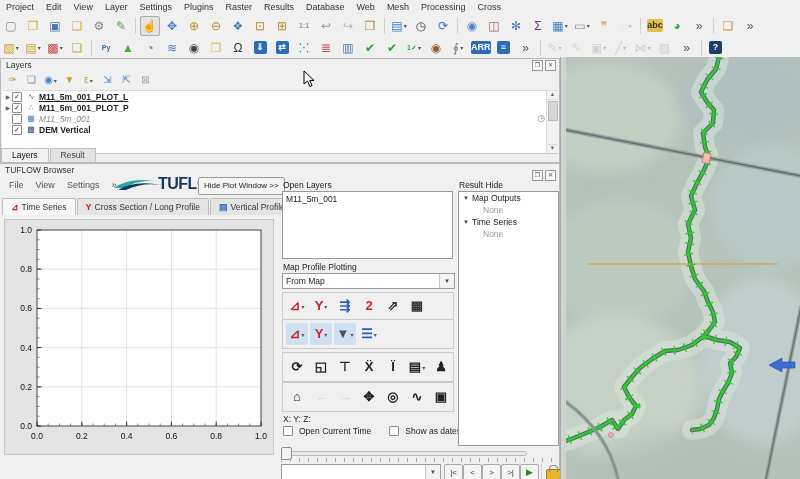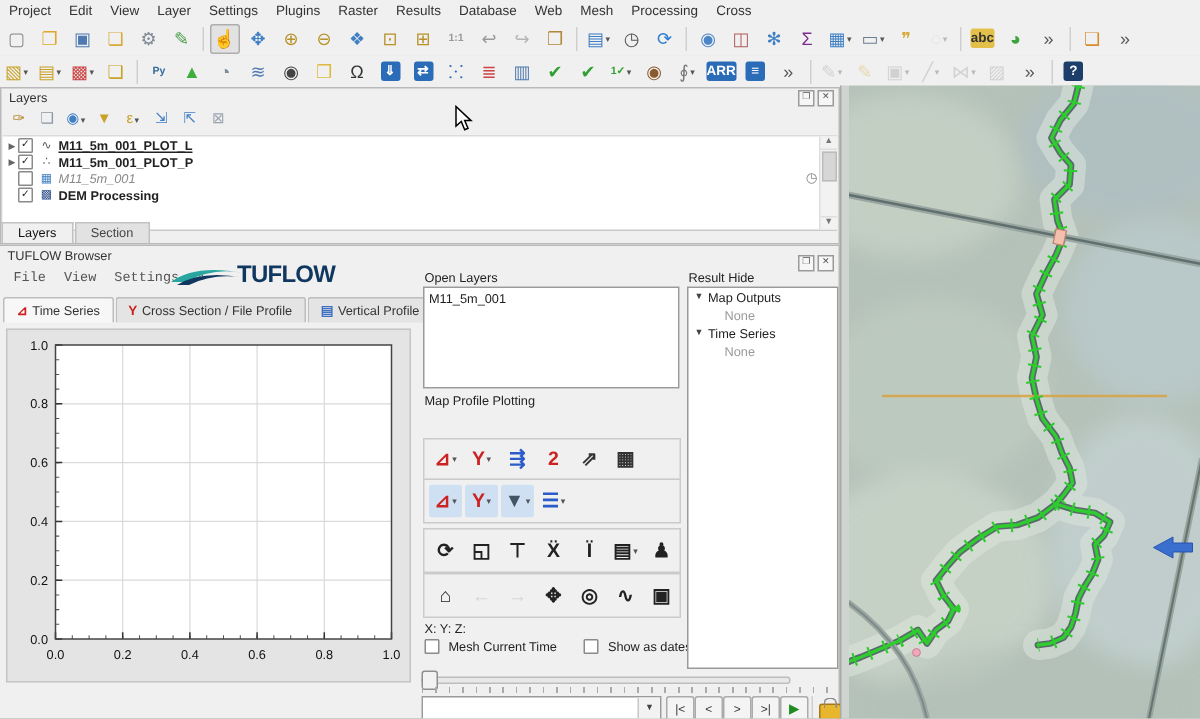--- a/index.html
+++ b/index.html
@@ -39,21 +39,21 @@
   .lname.under{text-decoration:underline;}
   .lname.ital{font-style:italic;color:#8a8a8a;}
   .llscroll{position:absolute;right:0;top:0;width:11px;height:100%;background:#f2f2f2;border-left:1px solid #ddd;font-size:6px;color:#777;text-align:center;}
   .llscroll .thumb{position:absolute;left:1px;top:10px;width:8px;height:18px;background:#d6d6d6;border:1px solid #bbb;}
   .clockic{position:absolute;right:14px;top:25px;font-size:9px;color:#888;}
   .lp-tabs{position:absolute;left:0;bottom:0;height:14px;display:flex;}
   .lp-tab{padding:1px 10px;font-size:8.5px;background:#e2e2e2;border:1px solid #c2c2c2;border-bottom:none;margin-right:1px;color:#444;}
   .lp-tab.active{background:#f0f0f0;font-weight:normal;color:#111;}
   
   .tf-menu{position:absolute;top:15px;left:4px;display:flex;gap:2px;color:#555;}
-  .tf-menu span{padding:1px 5px;font-family:Liberation Mono, monospace;}
+  .tf-menu span{padding:1px 5px;}
   .tuflow-logo{position:absolute;left:112px;top:10px;display:flex;align-items:center;}
   .tuflow-logo .word{font-size:16px;font-weight:bold;color:#10375f;letter-spacing:-.5px;margin-left:-6px;}
   .hide-btn{position:absolute;left:198px;top:13px;height:16px;padding:0 5px;font-size:8px;background:#f4f4f4;border:1px solid #9a9a9a;border-radius:2px;line-height:15px;}
   .tf-tabs{position:absolute;left:2px;top:34px;display:flex;}
   .tf-tab{display:flex;align-items:center;gap:3px;padding:3px 8px;font-size:8.5px;background:#e4e4e4;border:1px solid #bdbdbd;border-bottom:none;margin-right:1px;border-radius:2px 2px 0 0;color:#333;}
   .tf-tab.active{background:#f7f7f7;position:relative;top:0px;}
   .tf-tab .ticon{font-size:9px;font-weight:bold;}
   .plot-wrap{position:absolute;left:4px;top:55px;width:268px;height:234px;background:#e4e4e4;border:1px solid #c5c5c5;}
   .sec-label{position:absolute;font-size:8.5px;color:#222;}
   .white-box{position:absolute;background:#fff;border:1px solid #9a9a9a;font-size:8.5px;}
@@ -372,32 +372,32 @@
         <div class="layer-row">
           <span class="exp"></span>
           <span class="cb"></span>
           <span class="lsym" style="color: rgb(63, 127, 196);">▦</span>
           <span class="lname ital">M11_5m_001</span>
         </div>
         <div class="layer-row">
           <span class="exp"></span>
           <span class="cb on"></span>
           <span class="lsym" style="color: rgb(45, 79, 138);">▩</span>
-          <span class="lname bold">DEM Processing</span>
+          <span class="lname bold">DEM Vertical</span>
         </div>
         <div class="llscroll">
           <div style="height:8px;border-bottom:1px solid #ddd;">▲</div>
           <div class="thumb"></div>
           <div style="position:absolute;bottom:0;left:0;right:0;height:8px;border-top:1px solid #ddd;">▼</div>
         </div>
       </div>
     <div class="clockic" style="top:54px;">◷</div>
     <div class="lp-tabs" id="lp-tabs">
         <span class="lp-tab active">Layers</span>
-        <span class="lp-tab">Section</span>
+        <span class="lp-tab">Result</span>
       </div>
   </div>
 
   <div class="panel" style="left:0;top:163px;width:560px;height:316px;border-left:none;border-bottom:none;">
     <div class="panel-title">TUFLOW Browser</div>
     <div class="win-btns" style="top:6px;">
       <div class="win-btn">❐</div>
       <div class="win-btn">✕</div>
     </div>
     <div class="tf-menu" id="tf-menu">
@@ -406,28 +406,29 @@
         <span>Settings</span>
         <span>»</span>
       </div>
     <div class="tuflow-logo">
       <svg width="52" height="20" viewBox="0 0 52 20">
         <path d="M2 14 Q18 2 50 8 Q30 4 12 14 Z" fill="#2aa6a0"></path>
         <path d="M6 16 Q22 6 50 11 Q30 8 14 16 Z" fill="#10375f"></path>
       </svg>
       <span class="word">TUFLOW</span>
     </div>
+    <div class="hide-btn">Hide Plot Window &gt;&gt;</div>
     <div class="tf-tabs" id="tf-tabs">
         <span class="tf-tab active">
           <span class="ticon" style="color: rgb(204, 34, 34);">⊿</span>
           <span>Time Series</span>
         </span>
         <span class="tf-tab">
           <span class="ticon" style="color: rgb(204, 34, 34);">Y</span>
-          <span>Cross Section / File Profile</span>
+          <span>Cross Section / Long Profile</span>
         </span>
         <span class="tf-tab">
           <span class="ticon" style="color: rgb(63, 111, 192);">▤</span>
           <span>Vertical Profile</span>
         </span>
       </div>
 
     <div class="plot-wrap">
       <svg id="plot-svg" width="266" height="232">
           <rect x="32" y="10" width="224" height="196" fill="#ffffff"></rect>
@@ -507,20 +508,24 @@
           <text x="27" y="13" text-anchor="end" font-size="8.5" fill="#111" font-family="Liberation Sans, sans-serif">1.0</text>
           <rect x="32" y="10" width="224" height="196" fill="none" stroke="#444" stroke-width="1"></rect>
         </svg>
     </div>
 
     <div class="sec-label" style="left:283px;top:16px;">Open Layers</div>
     <div class="white-box" style="left:282px;top:27px;width:169px;height:66px;">
       <div class="list-item">M11_5m_001</div>
     </div>
     <div class="sec-label" style="left:283px;top:98px;">Map Profile Plotting</div>
+    <div class="combo" style="left:282px;top:109px;width:168px;height:14px;">
+      <span>From Map</span>
+      <span class="arrowbox">▼</span>
+    </div>
     <div class="icon-row" id="rowA" style="left:282px;top:128px;width:166px;height:24px;">
         <span class="tbtn">
           <span class="g" style="color: rgb(204, 34, 34);">⊿</span>
           <span class="dd">▾</span>
         </span>
         <span class="tbtn">
           <span class="g" style="color: rgb(204, 34, 34);">Y</span>
           <span class="dd">▾</span>
         </span>
         <span class="tbtn">
@@ -598,21 +603,21 @@
           <span class="g" style="color: rgb(34, 34, 34);">∿</span>
         </span>
         <span class="tbtn">
           <span class="g" style="color: rgb(34, 34, 34);">▣</span>
         </span>
       </div>
     <div class="xyz" style="left:283px;top:250px;">X: Y: Z:</div>
     <div class="cbrow" id="cbrow" style="left:283px;top:262px;">
         <span class="item">
           <span class="cb"></span>
-          <span>Mesh Current Time</span>
+          <span>Open Current Time</span>
         </span>
         <span class="item">
           <span class="cb"></span>
           <span>Show as dates</span>
         </span>
       </div>
 
     <div class="sec-label" style="left:459px;top:16px;">Result Hide</div>
     <div class="white-box" id="result-tree" style="left:458px;top:27px;width:99px;height:253px;">
         <div class="tree-row">

